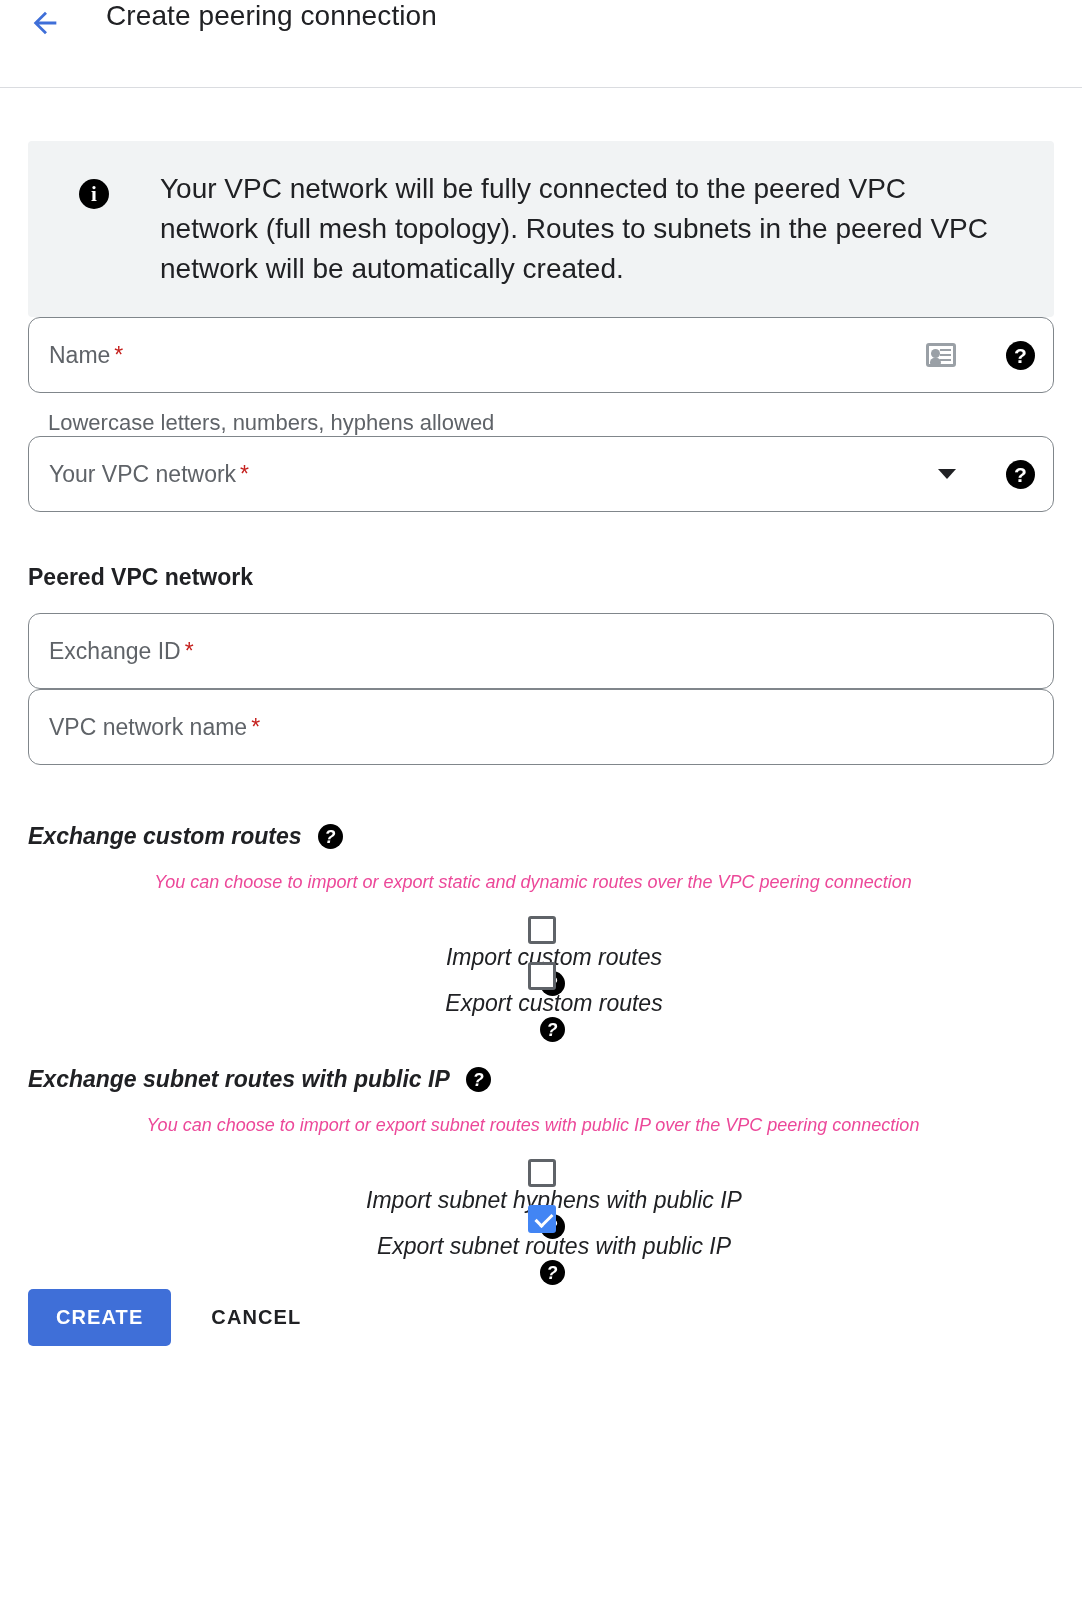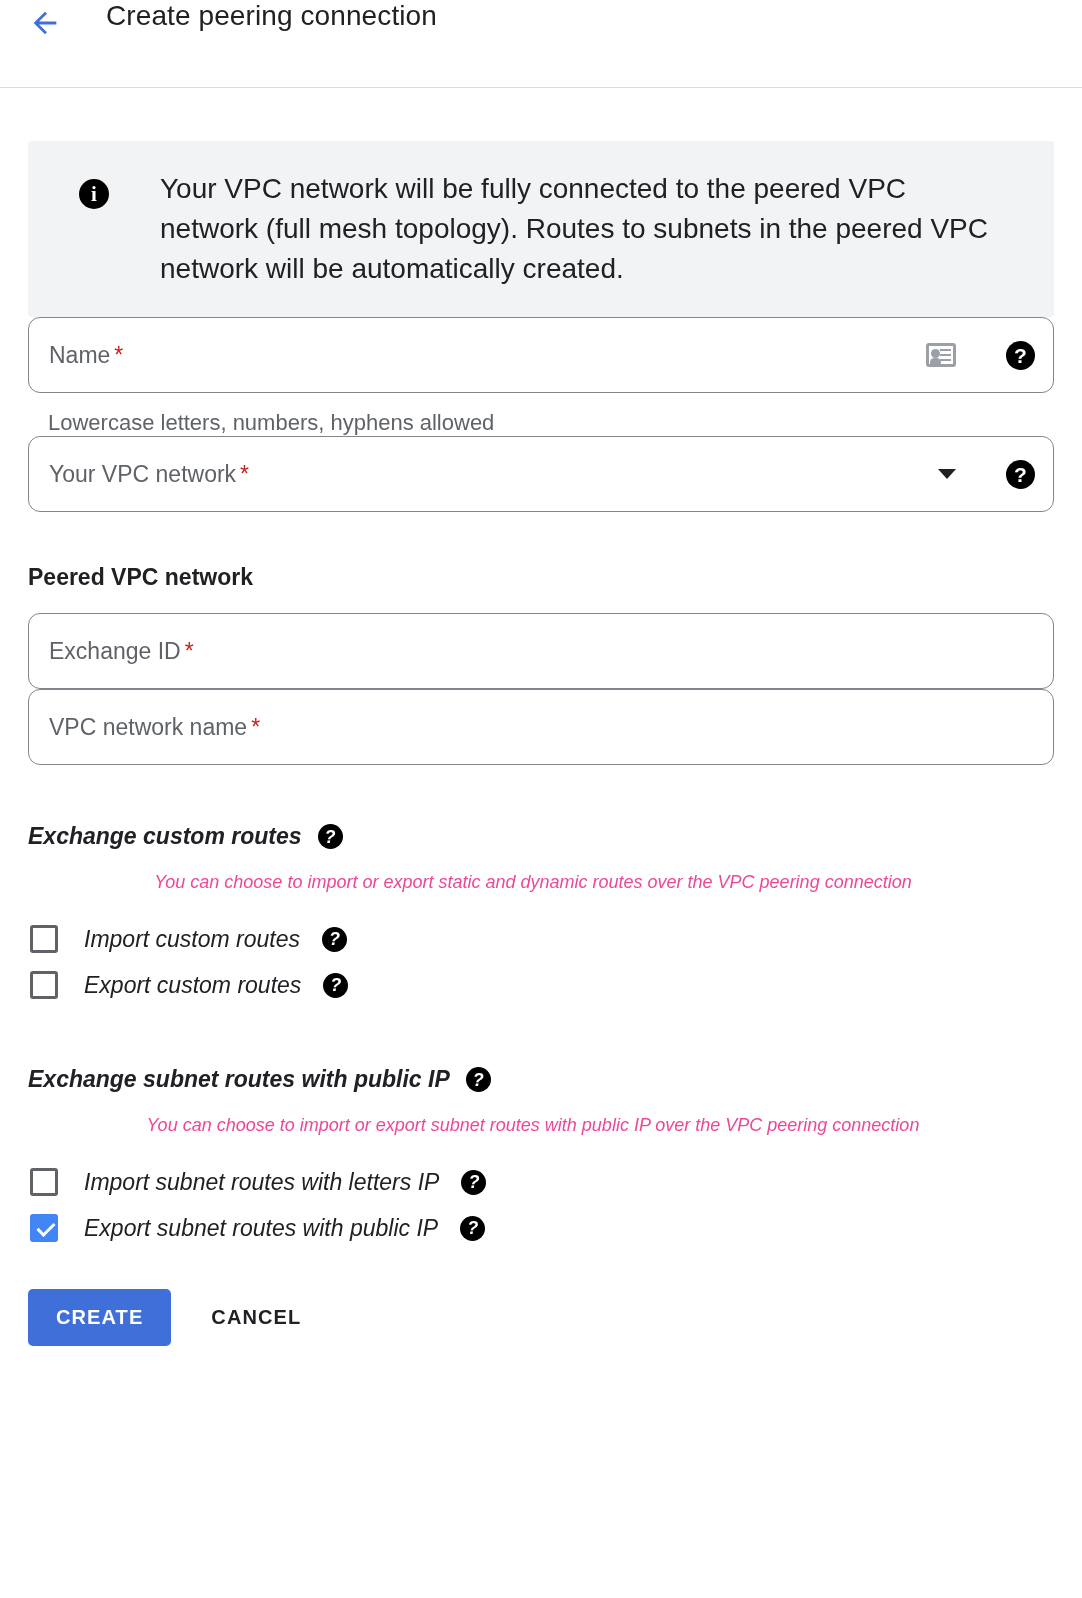--- a/index.html
+++ b/index.html
@@ -243,20 +243,21 @@
     margin-left: 28px;
     white-space: nowrap;
   }
 
   
   .cb-row {
     display: flex;
     align-items: center;
     height: 46px;
     cursor: pointer;
+    flex-direction: column;
   }
   .cb {
     width: 28px;
     height: 28px;
     border: 3px solid #5f6368;
     border-radius: 3px;
     background: #fff;
     flex: 0 0 auto;
     margin-left: 2px;
     position: relative;
@@ -395,21 +396,21 @@
 
   <div class="mt-exchange">
     <div class="section-title">
       <span>Exchange subnet routes with public IP</span>
       <span class="help-icon sm">?</span>
     </div>
     <div class="section-desc">You can choose to import or export subnet routes with public IP over the VPC peering connection</div>
     <div class="mt-cb">
       <label class="cb-row">
         <span class="cb"></span>
-        <span class="cb-label">Import subnet routes with letters IP</span>
+        <span class="cb-label">Import subnet hyphens with public IP</span>
         <span class="help-icon sm cb-help">?</span>
       </label>
       <label class="cb-row">
         <span class="cb checked"></span>
         <span class="cb-label">Export subnet routes with public IP</span>
         <span class="help-icon sm cb-help">?</span>
       </label>
     </div>
   </div>
 

